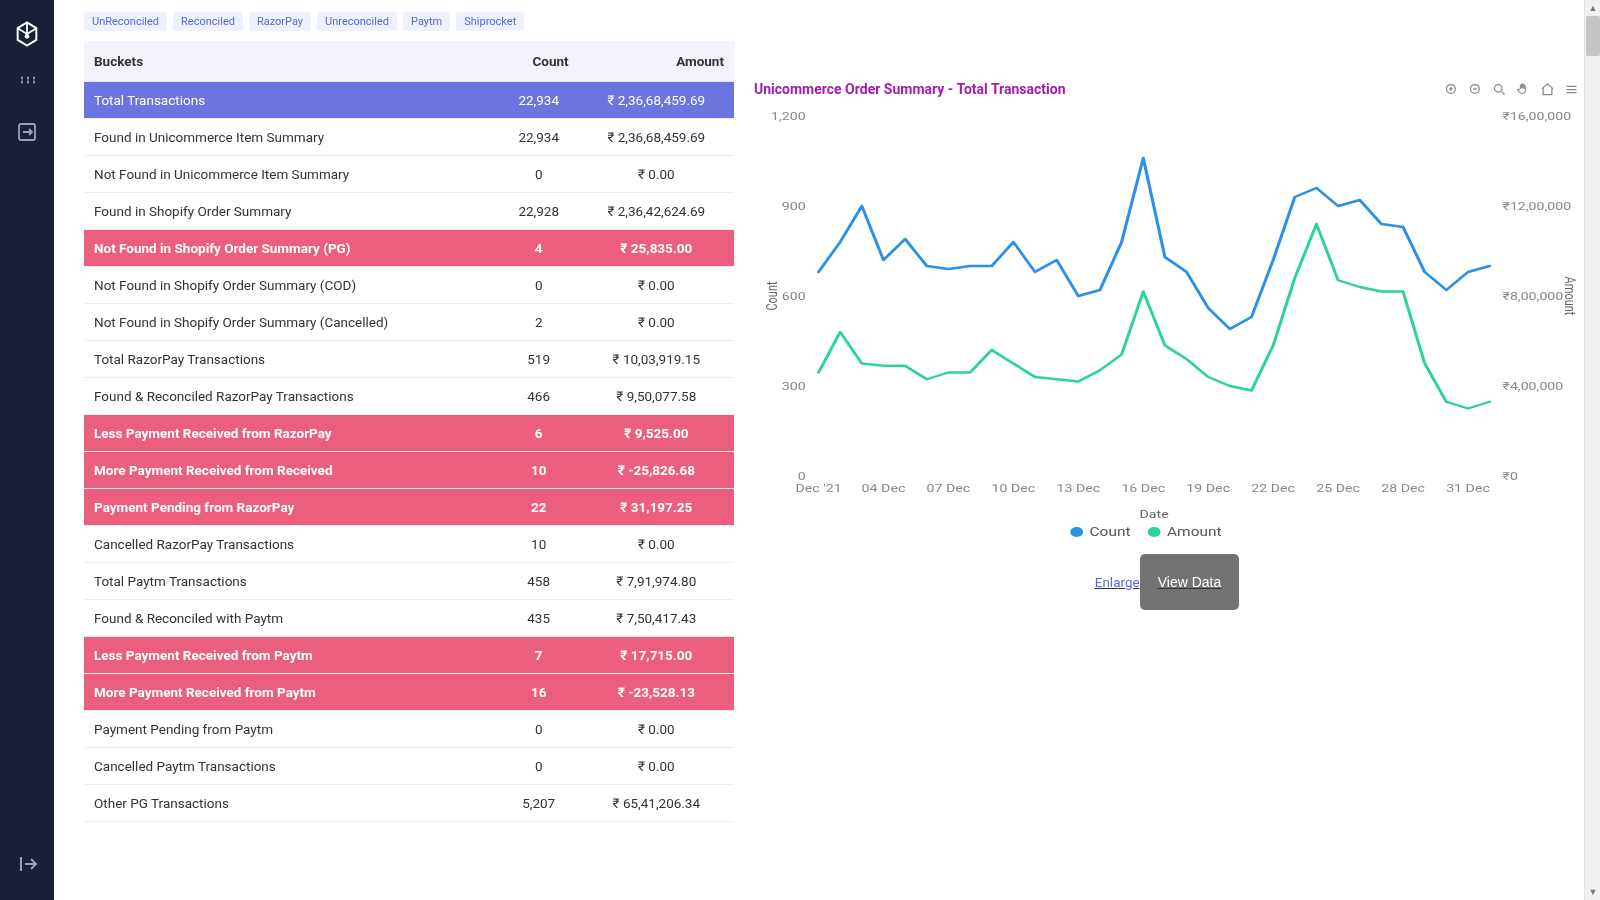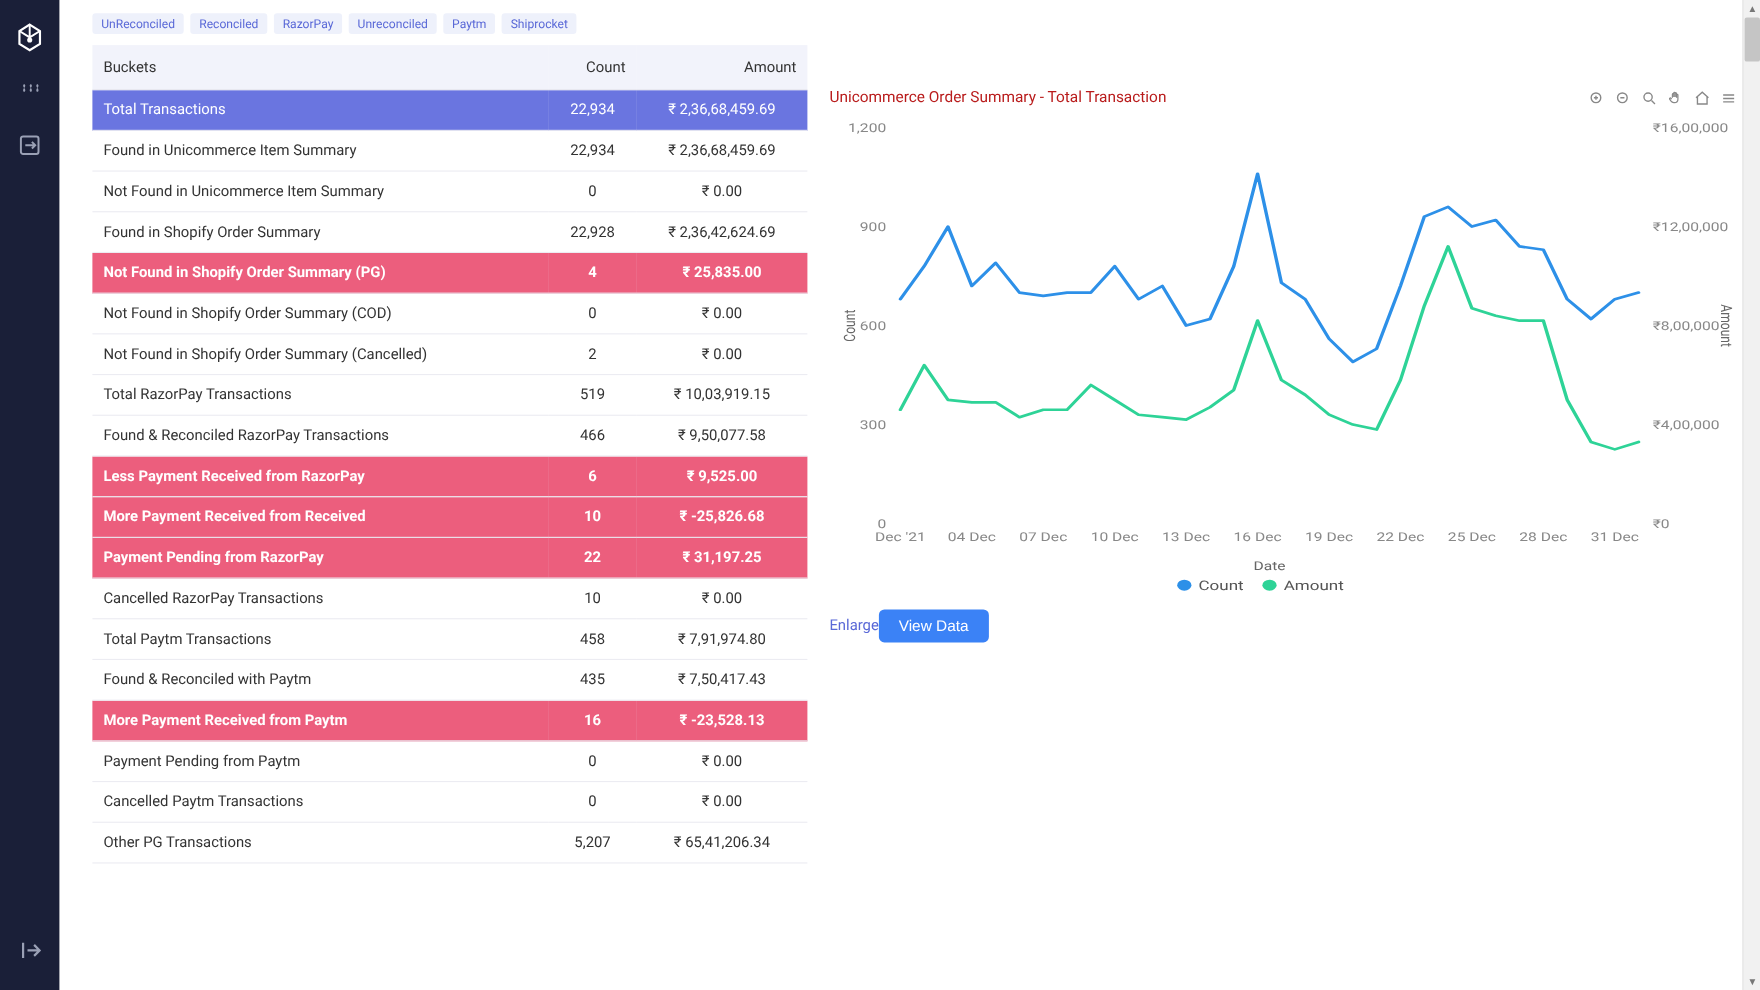--- a/index.html
+++ b/index.html
@@ -8,35 +8,35 @@
 .sidebar { width: 54px; background: #1a1f38; display: flex; flex-direction: column; align-items: center; padding-top: 20px; gap: 24px; flex-shrink: 0; }
 .logo { width: 28px; height: 28px; display: flex; align-items: center; justify-content: center; }
 .sb-icon { width: 24px; height: 24px; display: flex; align-items: center; justify-content: center; color: #9aa0b5; cursor: pointer; }
 .sb-spacer { flex: 1; }
 .main { flex: 1; padding: 0 20px 20px 30px; overflow: hidden; display: flex; gap: 20px; }
 .left-col { width: 650px; flex-shrink: 0; }
 .right-col { flex: 1; padding-top: 80px; display: flex; flex-direction: column; }
 .tags { display: flex; gap: 6px; padding: 12px 0 10px 0; flex-wrap: wrap; }
 .tag { background: #eef1fb; color: #5968d7; font-size: 11px; padding: 3px 8px; border-radius: 3px; cursor: pointer; }
 .t-table { width: 100%; border-collapse: collapse; font-size: 13.5px; }
-.t-table thead th { background: #f2f3fb; text-align: left; font-weight: 400; padding: 12px 10px; border-bottom: 1px solid #e7e7ef; }
+.t-table thead th { background: #f2f3fb; text-align: left; font-weight: 700; padding: 12px 10px; border-bottom: 1px solid #e7e7ef; }
 .t-table thead th:nth-child(2), .t-table thead th:nth-child(3) { text-align: right; }
 .t-table td { padding: 10px; border-bottom: 1px solid #ececf2; }
 .t-table td:nth-child(2), .t-table td:nth-child(3) { text-align: center; }
 .row-purple td { background: #6a75e0; color: #fff; }
 .row-pink td { background: #ec5e7d; color: #fff; font-weight: bold; }
 .chart-header { display: flex; justify-content: space-between; align-items: center; margin-bottom: 8px; }
-.chart-title { font-weight: 400; font-size: 14px; color: #b91c1c; }
+.chart-title { font-weight: 700; font-size: 14px; color: #a21caf; }
 .chart-tools { display: flex; gap: 6px; }
 .chart-tool { width: 18px; height: 18px; display: flex; align-items: center; justify-content: center; color: #888; cursor: pointer; font-size: 13px; }
 .chart-tool svg { width: 15px; height: 15px; }
 .chart-body { position: relative; height: 440px; }
-.chart-footer { display: flex; justify-content: flex-start; align-items: center; margin-top: 8px; }
+.chart-footer { display: flex; justify-content: center; align-items: center; margin-top: 8px; text-decoration: underline; }
 .enlarge-link { color: #5968d7; font-size: 13.5px; cursor: pointer; }
-.view-data-btn { background: #3b82f6; color: #fff; border: none; padding: 7px 18px; border-radius: 5px; font-size: 14px; cursor: pointer; }
+.view-data-btn { background: #737373; color: #fff; border: none; padding: 20px 18px; border-radius: 5px; font-size: 14px; cursor: pointer; }
 .scrollbar-right { position: absolute; right: 0; top: 0; bottom: 0; width: 16px; background: #f1f1f1; border-left: 1px solid #e3e3e3; }
 .scrollbar-thumb { position: absolute; width: 14px; left: 1px; border-radius: 2px; background: #c5c5c5; }
 .scrollbar-arrow { position: absolute; width: 16px; height: 16px; left: 0; display: flex; align-items: center; justify-content: center; color: #777; font-size: 9px; }
 svg text { font-family: inherit; }
 </style>
 </head>
 <body>
 
 <div class="app">
   <div class="sidebar">
@@ -152,20 +152,25 @@
             </tr>
             <tr>
               <td>Total Paytm Transactions</td>
               <td>458</td>
               <td>₹ 7,91,974.80</td>
             </tr>
             <tr>
               <td>Found &amp; Reconciled with Paytm</td>
               <td>435</td>
               <td>₹ 7,50,417.43</td>
+            </tr>
+            <tr class="row-pink">
+              <td>Less Payment Received from Paytm</td>
+              <td>7</td>
+              <td>₹ 17,715.00</td>
             </tr>
             <tr class="row-pink">
               <td>More Payment Received from Paytm</td>
               <td>16</td>
               <td>₹ -23,528.13</td>
             </tr>
             <tr>
               <td>Payment Pending from Paytm</td>
               <td>0</td>
               <td>₹ 0.00</td>

